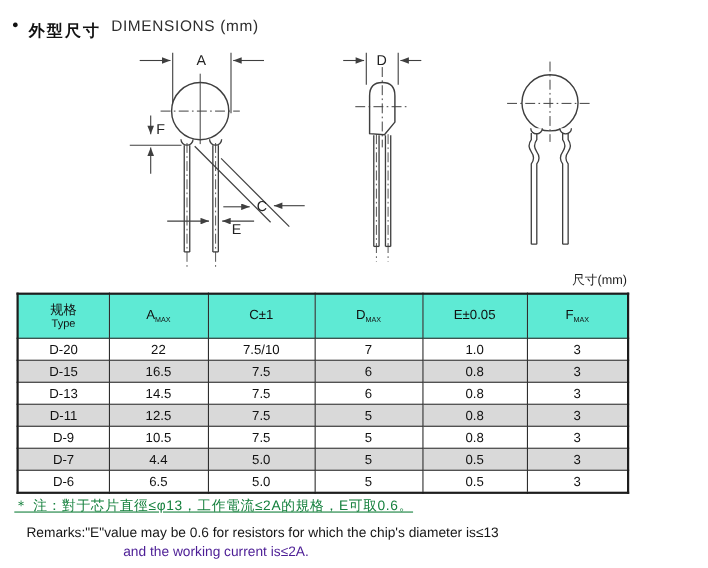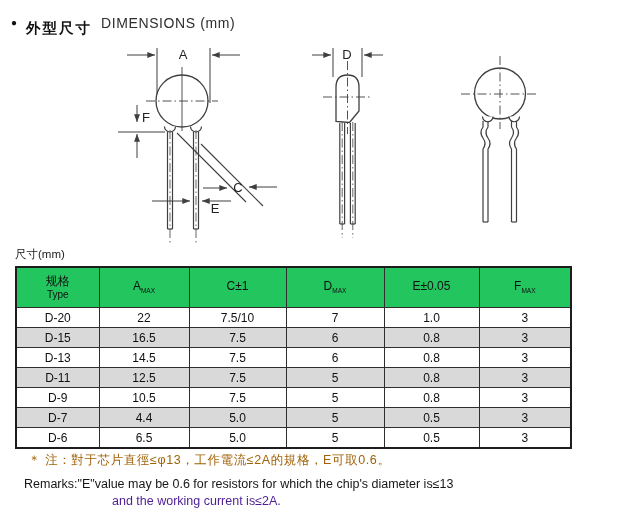--- a/index.html
+++ b/index.html
@@ -11,41 +11,41 @@
   .title { position:absolute; top:7px; left:11px; display:flex; align-items:center; gap:9px; }
   .title .bullet { font-size:10px; color:#111; }
   .title .zh { font-size:14.5px; font-weight:bold; letter-spacing:2px; color:#111;margin-top:12px; }
   .title .en { font-size:14px; letter-spacing:0.6px; color:#2e2e2e; }
 
   
   svg.drawings { position:absolute; top:0; left:0; }
   svg.drawings text { font-family:"Liberation Sans","DejaVu Sans",sans-serif; font-size:13px; fill:#222; }
 
   
-  .unit-label { position:absolute; top:247px; left:15px; width:555px; text-align:left; font-size:11.5px; color:#1c1c1c; }
+  .unit-label { position:absolute; top:247px; left:15px; width:555px; text-align:right; font-size:11.5px; color:#1c1c1c; }
 
   
   table.dims {
     position:absolute; top:266px; left:15px; width:555px;
     border-collapse:collapse; table-layout:fixed;
     border:2px solid #1d1d1d;
   }
   table.dims th, table.dims td {
     border:1px solid #2e2e2e; text-align:center; vertical-align:middle;
     font-size:12px; font-weight:normal; padding:0; color:#111;
   }
-  table.dims thead th { background:#22c55e; height:39px; line-height:1.25; }
+  table.dims thead th { background:#5eead4; height:39px; line-height:1.25; }
   table.dims tbody td { height:19px; }
   table.dims tbody tr:nth-child(even) td { background:#d9d9d9; }
   table.dims sub { font-size:6.5px; vertical-align:-3px; letter-spacing:0; }
   .th-type .zh { font-size:12px; }
   .th-type .en { font-size:10px; }
 
   
-  .note-zh  { position:absolute; top:452px; left:28px;  font-size:12.5px; letter-spacing:0.6px; color:#a16207; }
+  .note-zh  { position:absolute; top:452px; left:13px;  font-size:12.5px; letter-spacing:0.6px; color:#15803d;text-decoration:underline; }
   .note-en1 { position:absolute; top:477px; left:24px;  font-size:12.5px; color:#161616; }
   .note-en2 { position:absolute; top:494px; left:112px; font-size:12.5px; color:#4c1d95; }
 </style>
 </head>
 <body>
 
 <div class="page">
 
   <div class="title">
     <span class="bullet">●</span>

